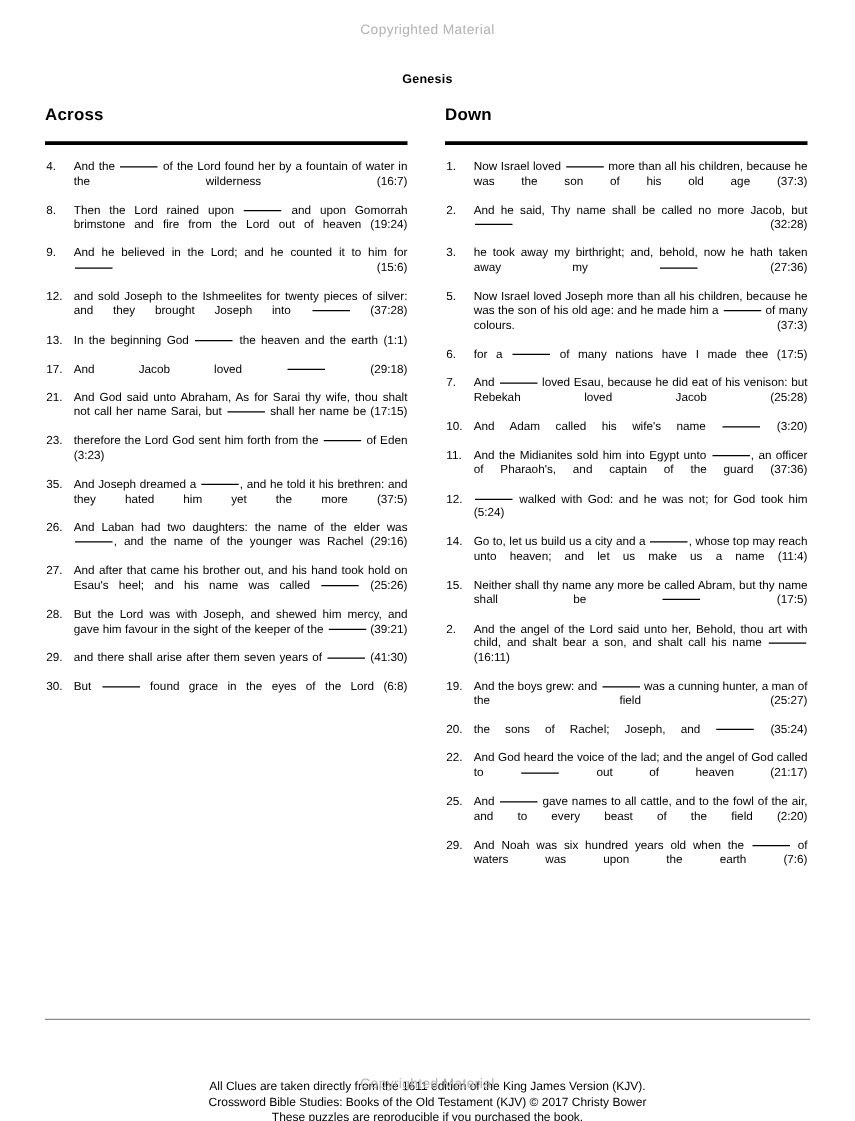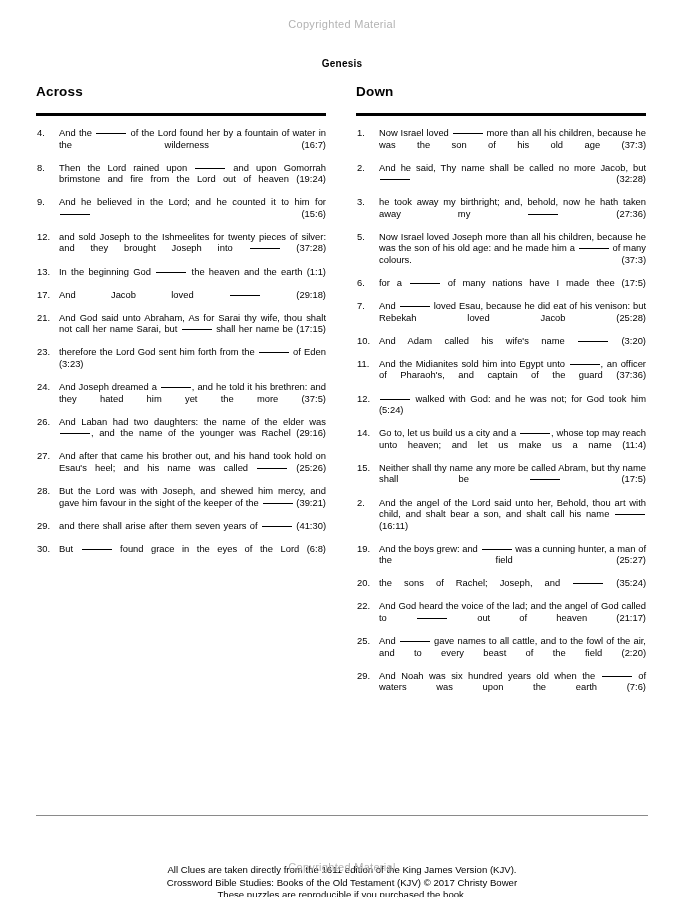--- a/index.html
+++ b/index.html
@@ -181,21 +181,21 @@
           </li>
           <li class="clue">
             <span class="num">21.</span>
             <span class="text">And God said unto Abraham, As for Sarai thy wife, thou shalt not call her name Sarai, but <span class="blank"></span> shall her name be (17:15)</span>
           </li>
           <li class="clue">
             <span class="num">23.</span>
             <span class="text">therefore the Lord God sent him forth from the <span class="blank"></span> of Eden (3:23)</span>
           </li>
           <li class="clue">
-            <span class="num">24.</span>
+            <span class="num">35.</span>
             <span class="text">And Joseph dreamed a <span class="blank"></span>, and he told it his brethren: and they hated him yet the more (37:5)</span>
           </li>
           <li class="clue">
             <span class="num">26.</span>
             <span class="text">And Laban had two daughters: the name of the elder was <span class="blank"></span>, and the name of the younger was Rachel (29:16)</span>
           </li>
           <li class="clue">
             <span class="num">27.</span>
             <span class="text">And after that came his brother out, and his hand took hold on Esau's heel; and his name was called <span class="blank"></span> (25:26)</span>
           </li>

